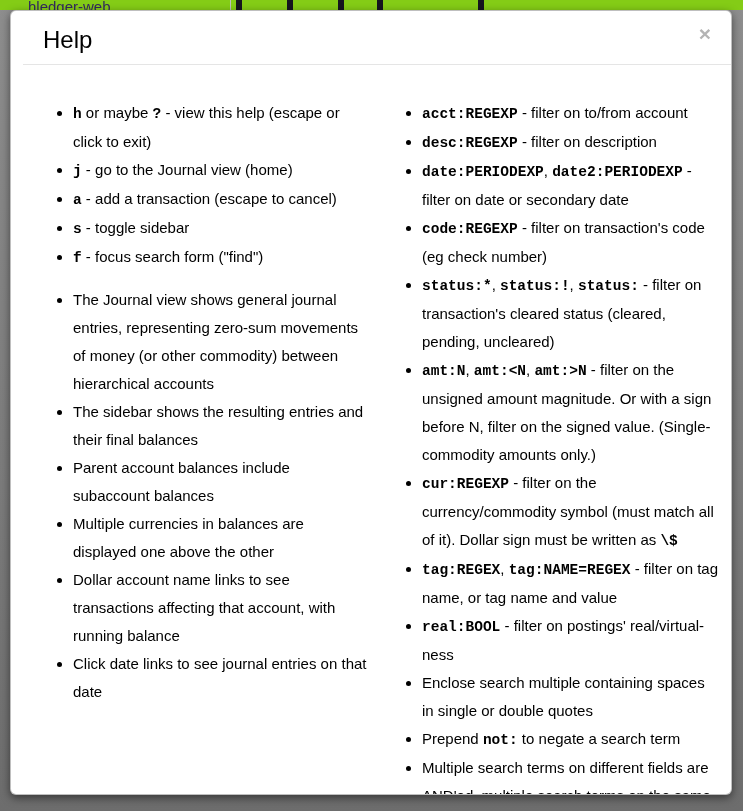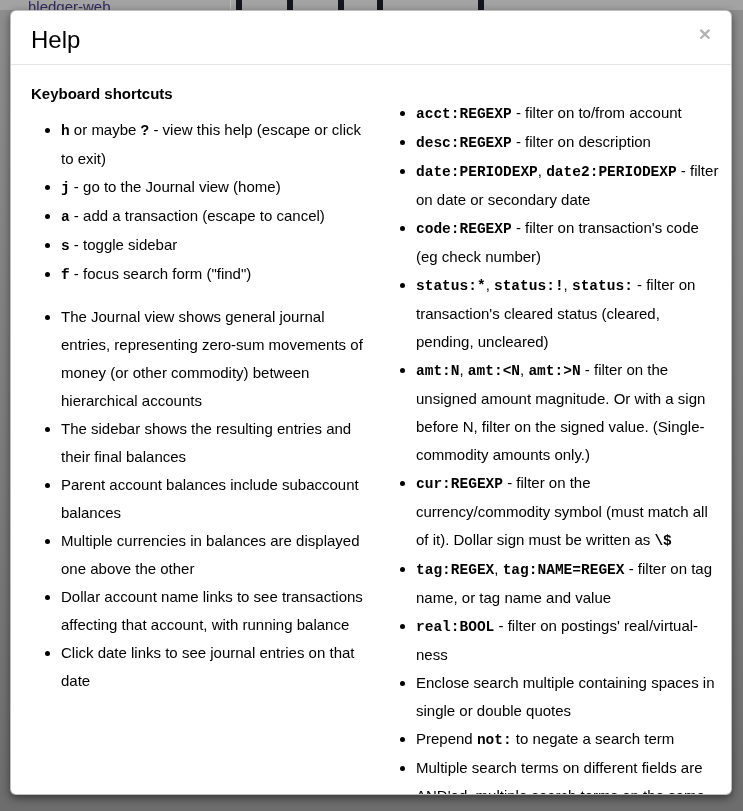--- a/index.html
+++ b/index.html
@@ -9,21 +9,21 @@
     position: relative;
     overflow: hidden;
     background: linear-gradient(180deg, #8e8e8e 0%, #7b7b7b 60%, #6d6d6d 100%);
     font-family: "Liberation Sans", sans-serif;
     color: #000;
   }
 
   
   .page-behind {
     position: absolute; top: 0; left: 0; right: 0; height: 10px;
-    background: #a3a3a3;
+    background: #84cc16;
     overflow: hidden;
     z-index: 1;
   }
   .site-link {
     position: absolute; left: 28px; top: -2px;
     font-size: 15px;
     color: #32295c;
     text-decoration: underline;
     cursor: pointer;
   }
@@ -39,20 +39,21 @@
   
   .modal {
     position: absolute; left: 10px; top: 10px;
     width: 722px; height: 785px;
     background: #ffffff;
     border: 1px solid rgba(0,0,0,0.25);
     border-radius: 6px;
     box-shadow: 0 3px 9px rgba(0,0,0,0.5);
     z-index: 2;
     overflow: hidden;
+    padding-left: 12px;
   }
   .modal-header {
     position: relative;
     height: 54px;
     padding: 14px 20px 0 20px;
     border-bottom: 1px solid #e5e5e5;
   }
   .modal-title {
     margin: 0;
     font-size: 24px;
@@ -107,21 +108,20 @@
   <span id="fragments"><span class="heading-fragment" style="left: 236px;"></span><span class="heading-fragment" style="left: 287px;"></span><span class="heading-fragment" style="left: 338px;"></span><span class="heading-fragment" style="left: 377px;"></span><span class="heading-fragment" style="left: 478px;"></span></span>
 </div>
 
 <div class="modal">
   <div class="modal-header">
     <h4 class="modal-title">Help</h4>
     <button class="close-btn">×</button>
   </div>
   <div class="modal-body">
     <div class="col col-left">
-        <div class="sec-heading">Keyboard shortcuts</div>
         <ul class="help-list">
           <li><code class="term">h</code> or maybe <code class="term">?</code> - view this help (escape or click to exit)</li>
           <li><code class="term">j</code> - go to the Journal view (home)</li>
           <li><code class="term">a</code> - add a transaction (escape to cancel)</li>
           <li><code class="term">s</code> - toggle sidebar</li>
           <li><code class="term">f</code> - focus search form ("find")</li>
         </ul>
         <ul class="help-list">
           <li>The Journal view shows general journal entries, representing zero-sum movements of money (or other commodity) between hierarchical accounts</li>
           <li>The sidebar shows the resulting entries and their final balances</li>

